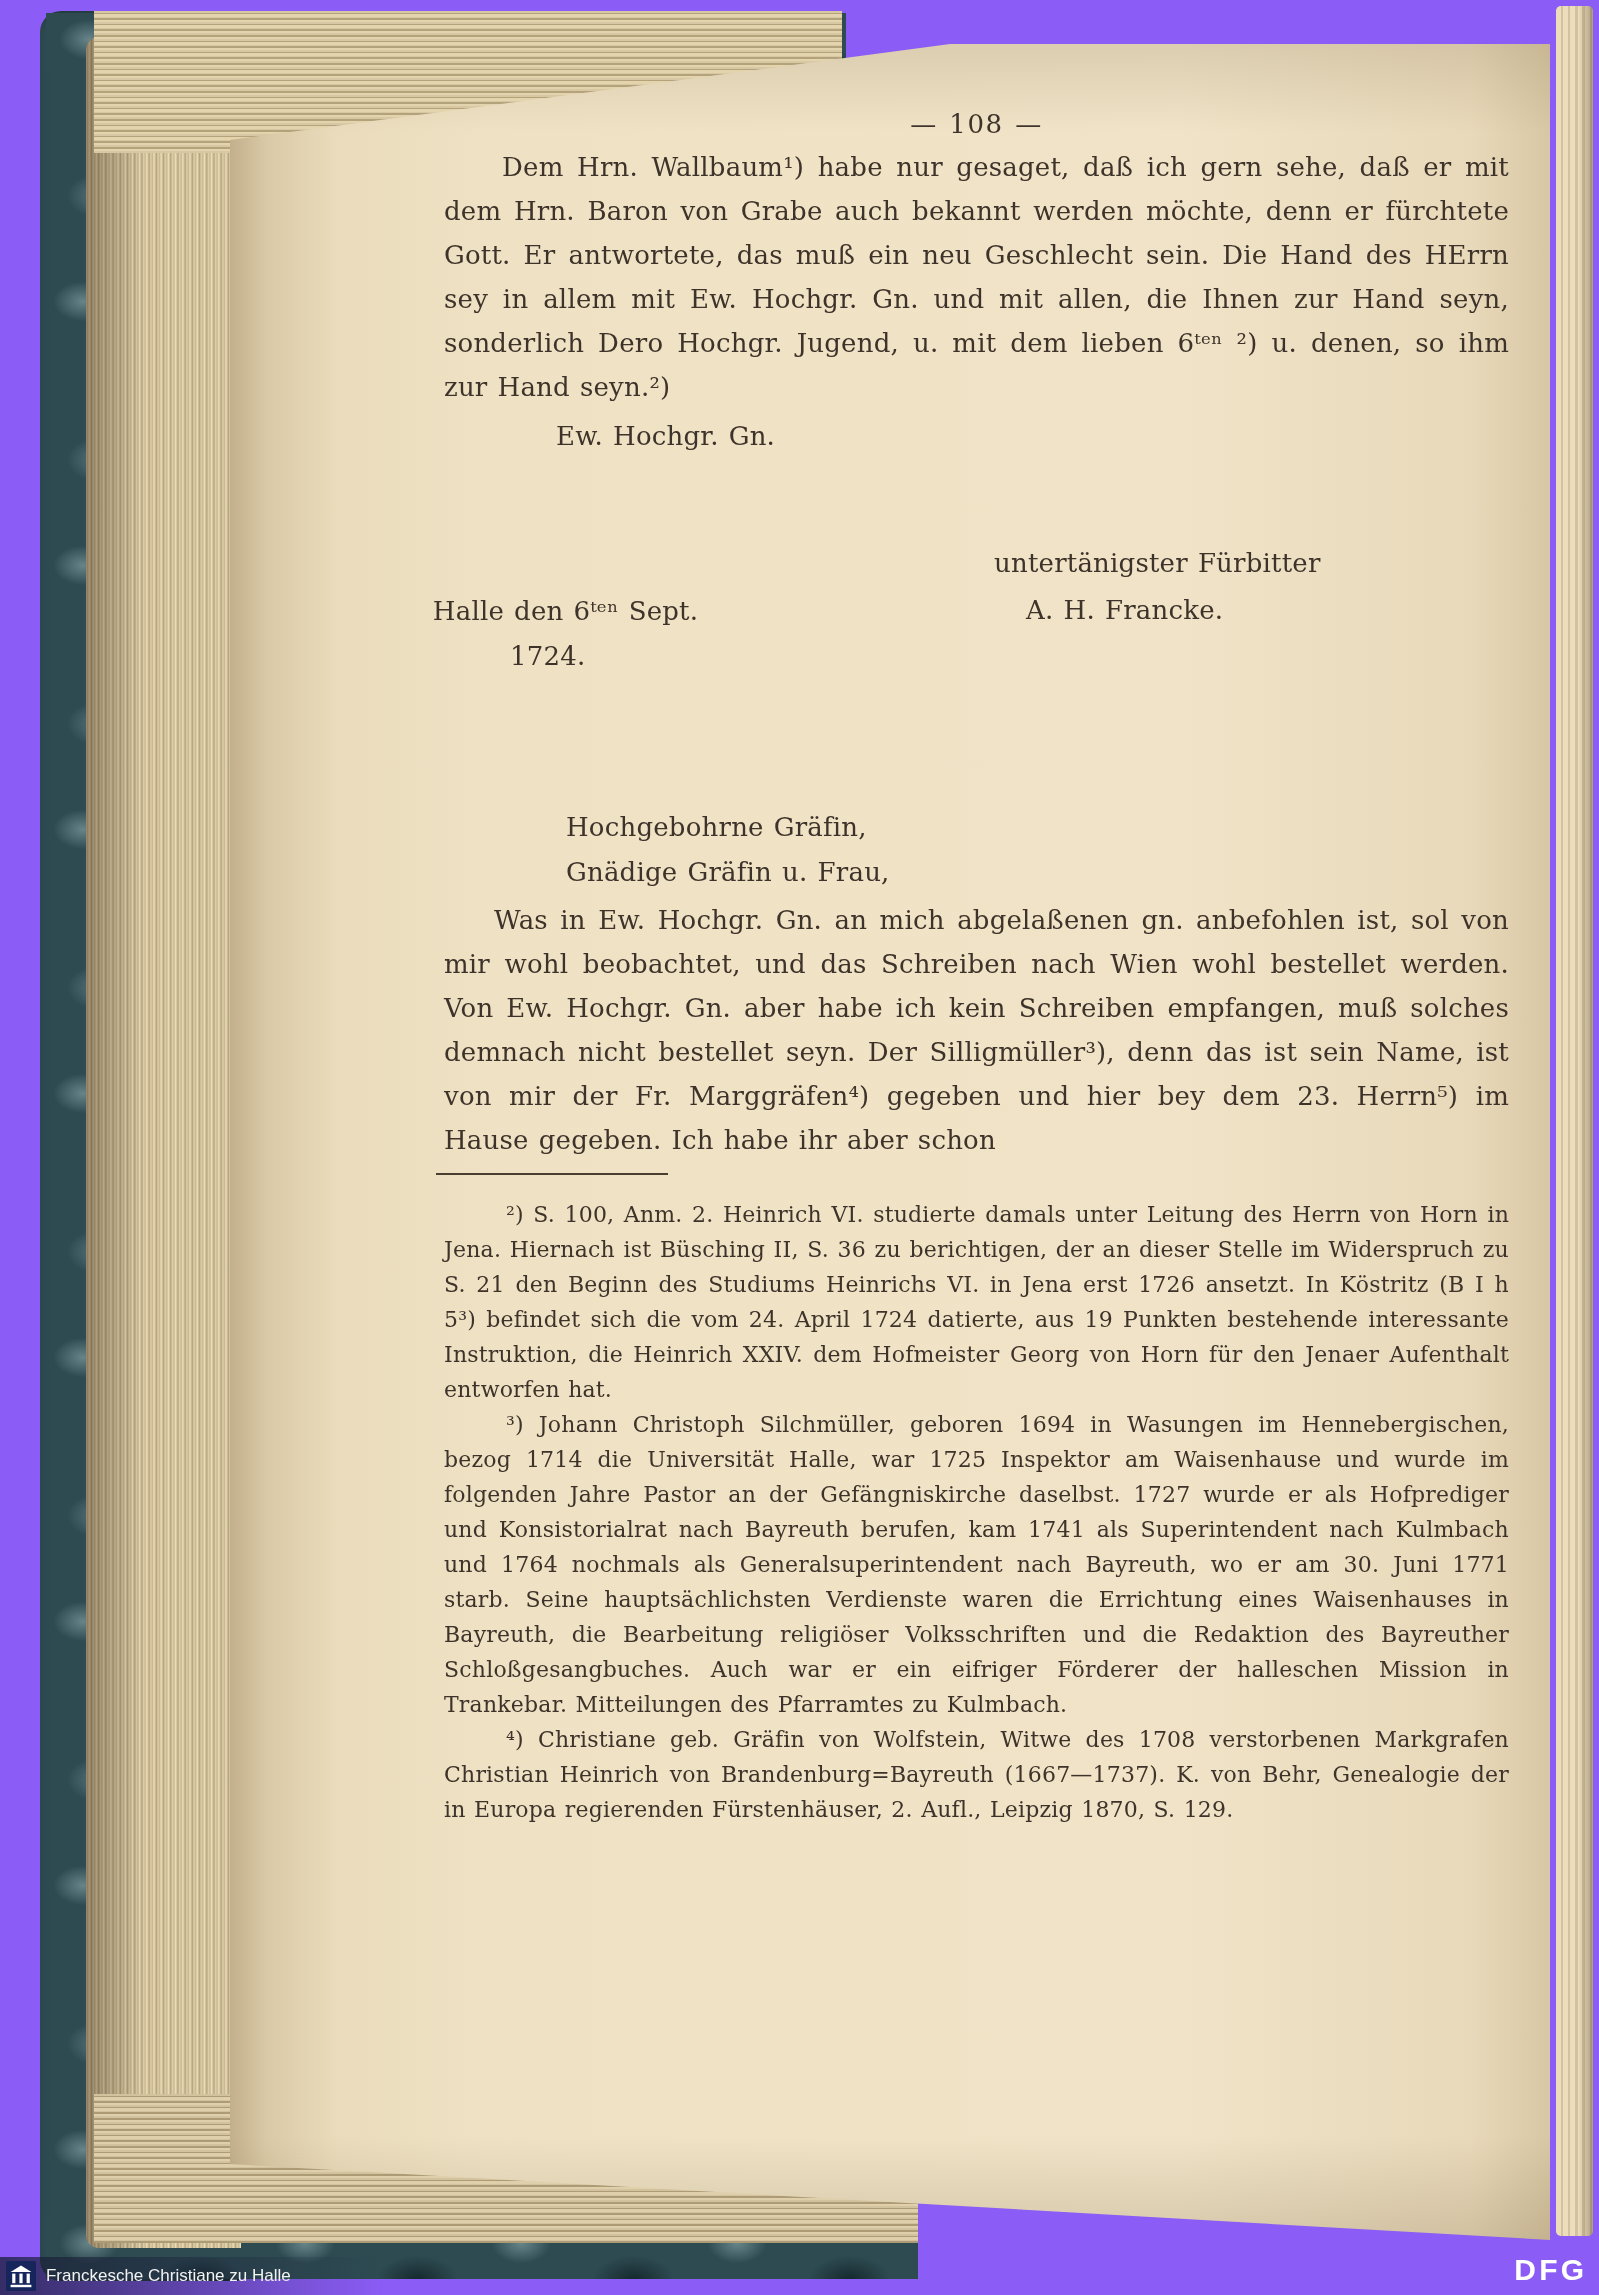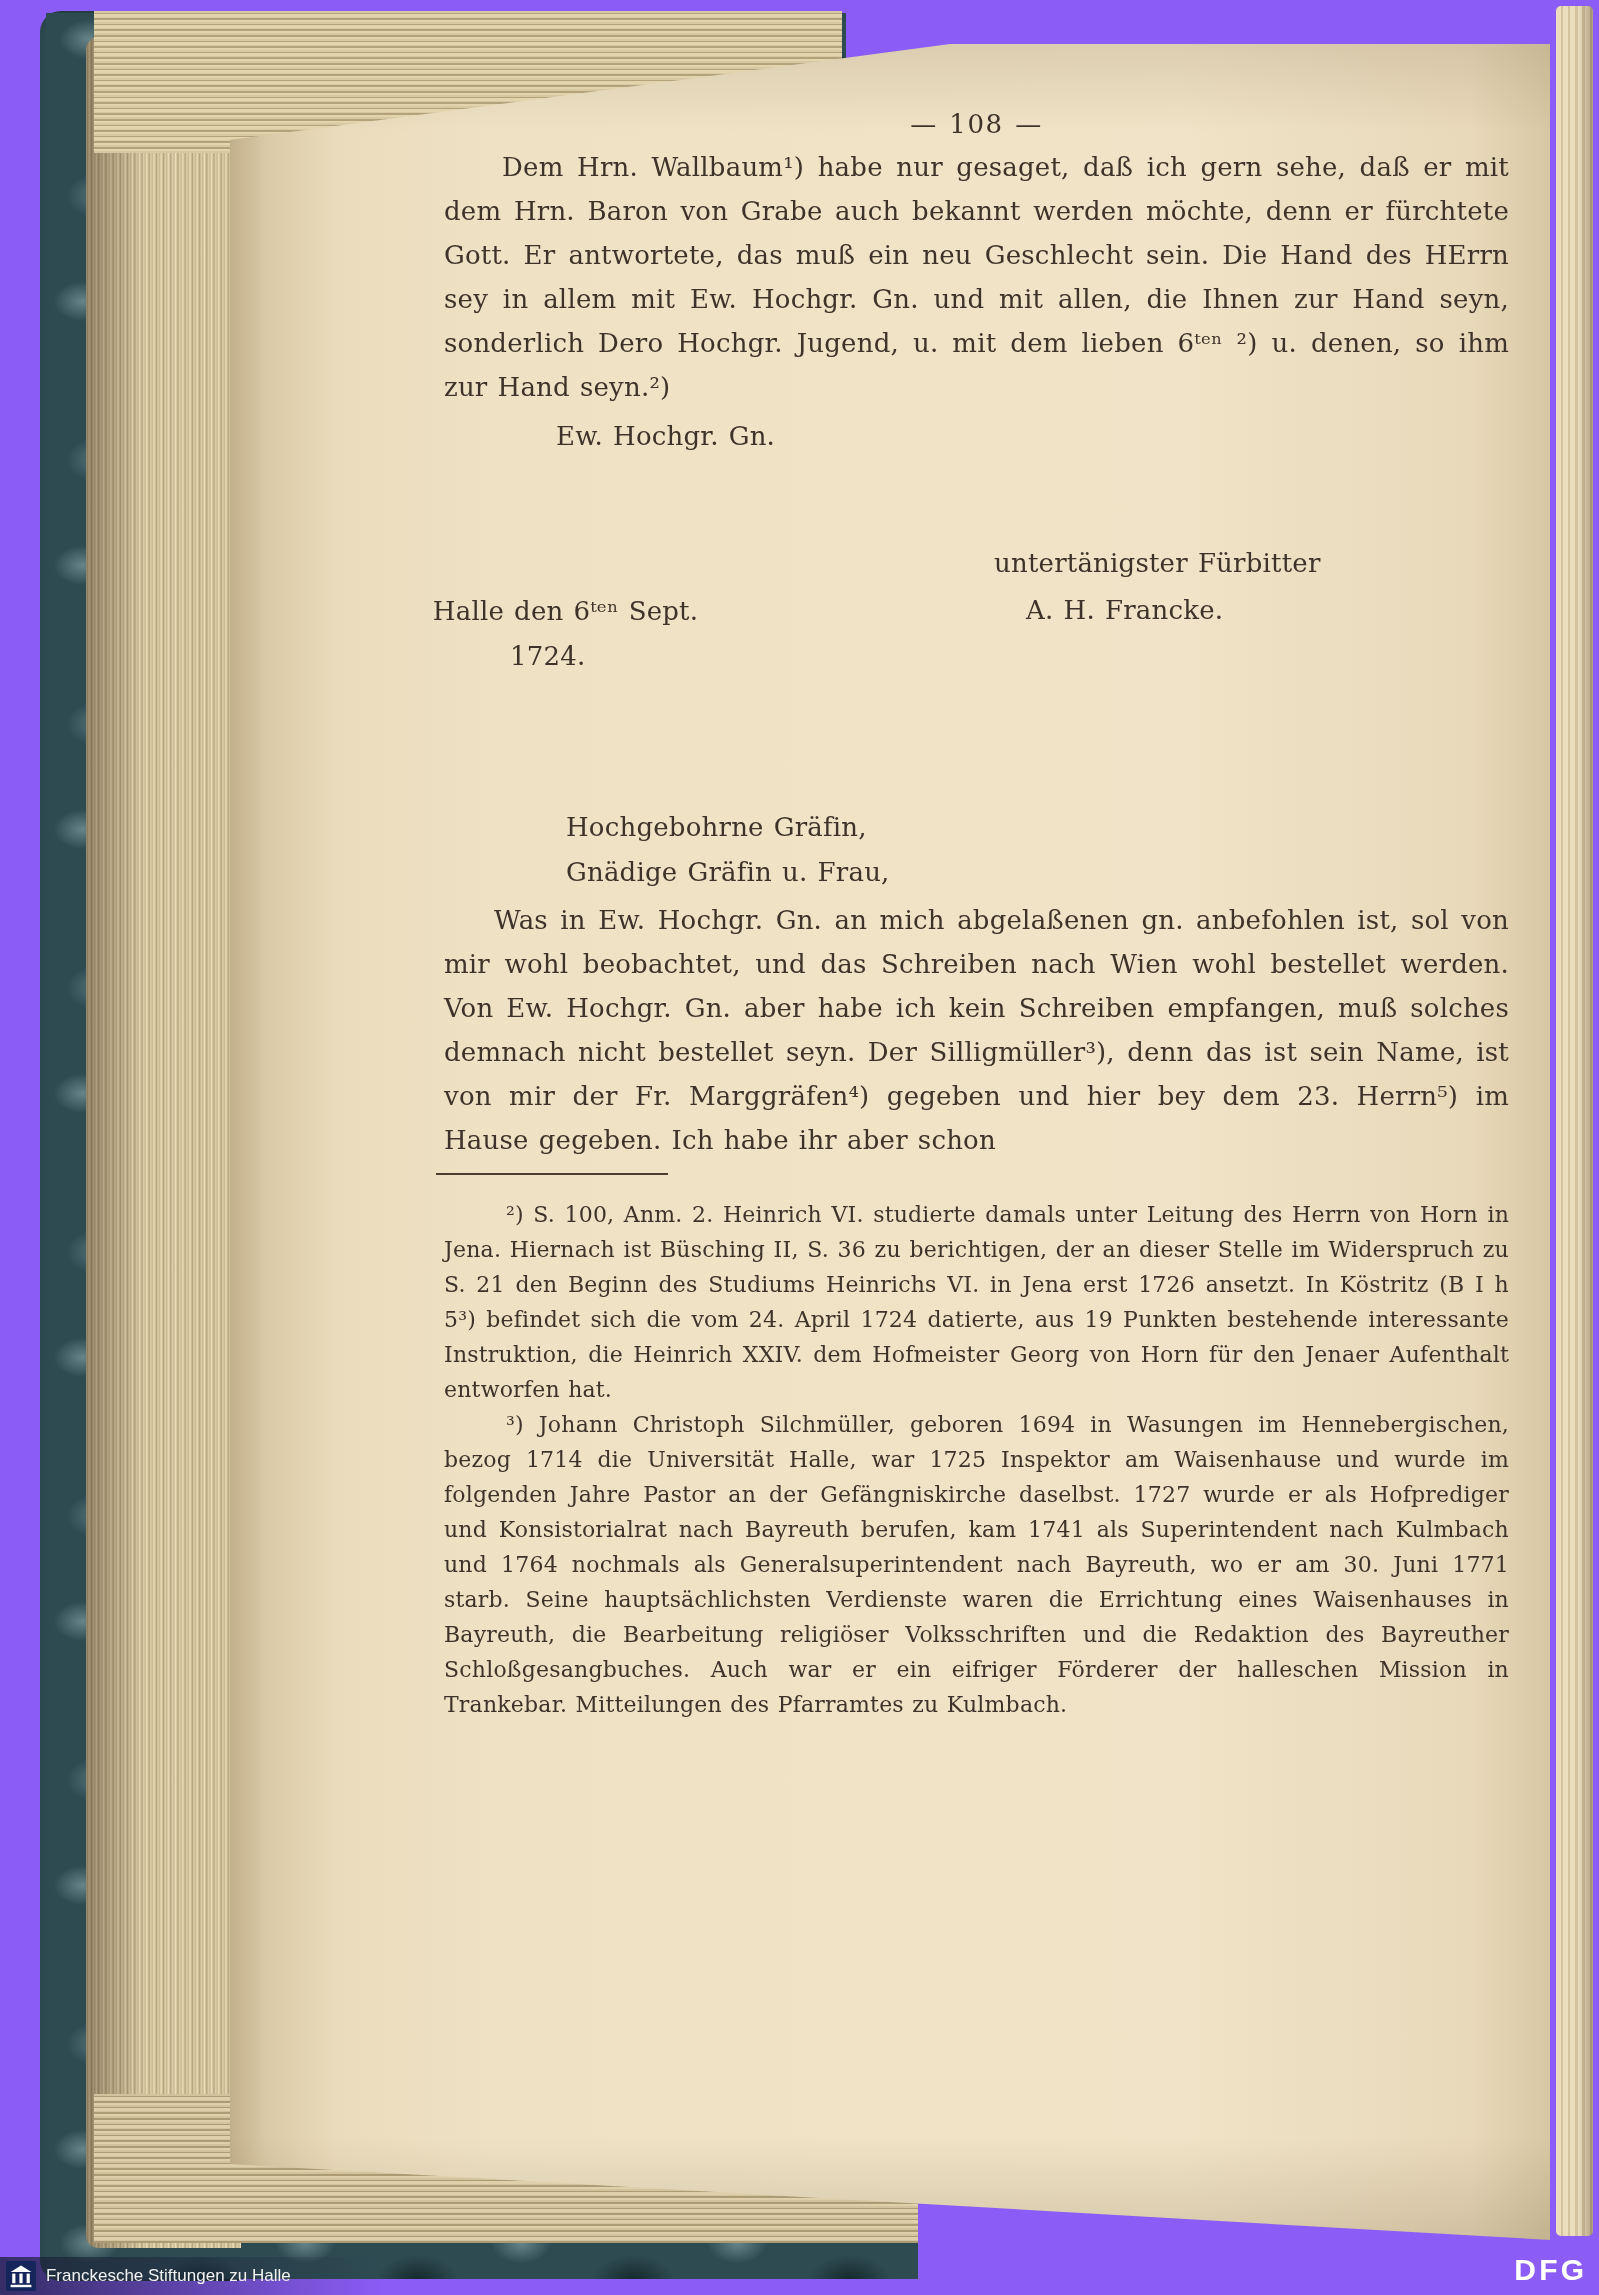--- a/index.html
+++ b/index.html
@@ -131,34 +131,35 @@
 
       <div id="address-63-line2" class="maintext">Gnädige Gräfin u. Frau,</div>
 
       <div id="para-63" class="maintext justified">Was in Ew. Hochgr. Gn. an mich abgelaßenen gn. anbefohlen ist, sol von mir wohl beobachtet, und das Schreiben nach Wien wohl bestellet werden. Von Ew. Hochgr. Gn. aber habe ich kein Schreiben empfangen, muß solches demnach nicht bestellet seyn. Der Silligmüller³), denn das ist sein Name, ist von mir der Fr. Marggräfen⁴) gegeben und hier bey dem 23. Herrn⁵) im Hause gegeben. Ich habe ihr aber schon</div>
 
       <div id="footnote-rule"></div>
 
       <div id="footnotes">
         <p>²) S. 100, Anm. 2.  Heinrich VI. studierte damals unter Leitung des Herrn von Horn in Jena.  Hiernach ist Büsching II, S. 36 zu berichtigen, der an dieser Stelle im Widerspruch zu S. 21 den Beginn des Studiums Heinrichs VI. in Jena erst 1726 ansetzt.  In Köstritz (B I h 5³) befindet sich die vom 24. April 1724 datierte, aus 19 Punkten bestehende interessante Instruktion, die Heinrich XXIV. dem Hofmeister Georg von Horn für den Jenaer Aufenthalt entworfen hat.</p>
         <p>³) Johann Christoph Silchmüller, geboren 1694 in Wasungen im Hennebergischen, bezog 1714 die Universität Halle, war 1725 Inspektor am Waisenhause und wurde im folgenden Jahre Pastor an der Gefängniskirche daselbst.  1727 wurde er als Hofprediger und Konsistorialrat nach Bayreuth berufen, kam 1741 als Superintendent nach Kulmbach und 1764 nochmals als Generalsuperintendent nach Bayreuth, wo er am 30. Juni 1771 starb.  Seine hauptsächlichsten Verdienste waren die Errichtung eines Waisenhauses in Bayreuth, die Bearbeitung religiöser Volksschriften und die Redaktion des Bayreuther Schloßgesangbuches.  Auch war er ein eifriger Förderer der halleschen Mission in Trankebar.  Mitteilungen des Pfarramtes zu Kulmbach.</p>
+        <p>⁴) Christiane geb. Gräfin von Wolfstein, Witwe des 1708 verstorbenen Markgrafen Christian Heinrich von Brandenburg=Bayreuth (1667—1737).  K. von Behr, Genealogie der in Europa regierenden Fürstenhäuser, 2. Aufl., Leipzig 1870, S. 129.</p>
       </div>
 
     </div>
   </div>
 
   <div id="source-bar">
     <div id="source-logo">
       <svg width="24" height="24" viewBox="0 0 30 30" aria-hidden="true">
         <polygon points="15,2 28,10 2,10" fill="#ffffff"></polygon>
         <rect x="4" y="12" width="4" height="12" fill="#ffffff"></rect>
         <rect x="13" y="12" width="4" height="12" fill="#ffffff"></rect>
         <rect x="22" y="12" width="4" height="12" fill="#ffffff"></rect>
         <rect x="2" y="26" width="26" height="3" fill="#ffffff"></rect>
       </svg>
     </div>
-    <div id="source-label">Franckesche Stiftungen zu Halle</div>
+    <div id="source-label">Franckesche Christiane zu Halle</div>
   </div>
 
   <div id="dfg-logo">DFG</div>
 
 </div>
 
 
 </body></html>

